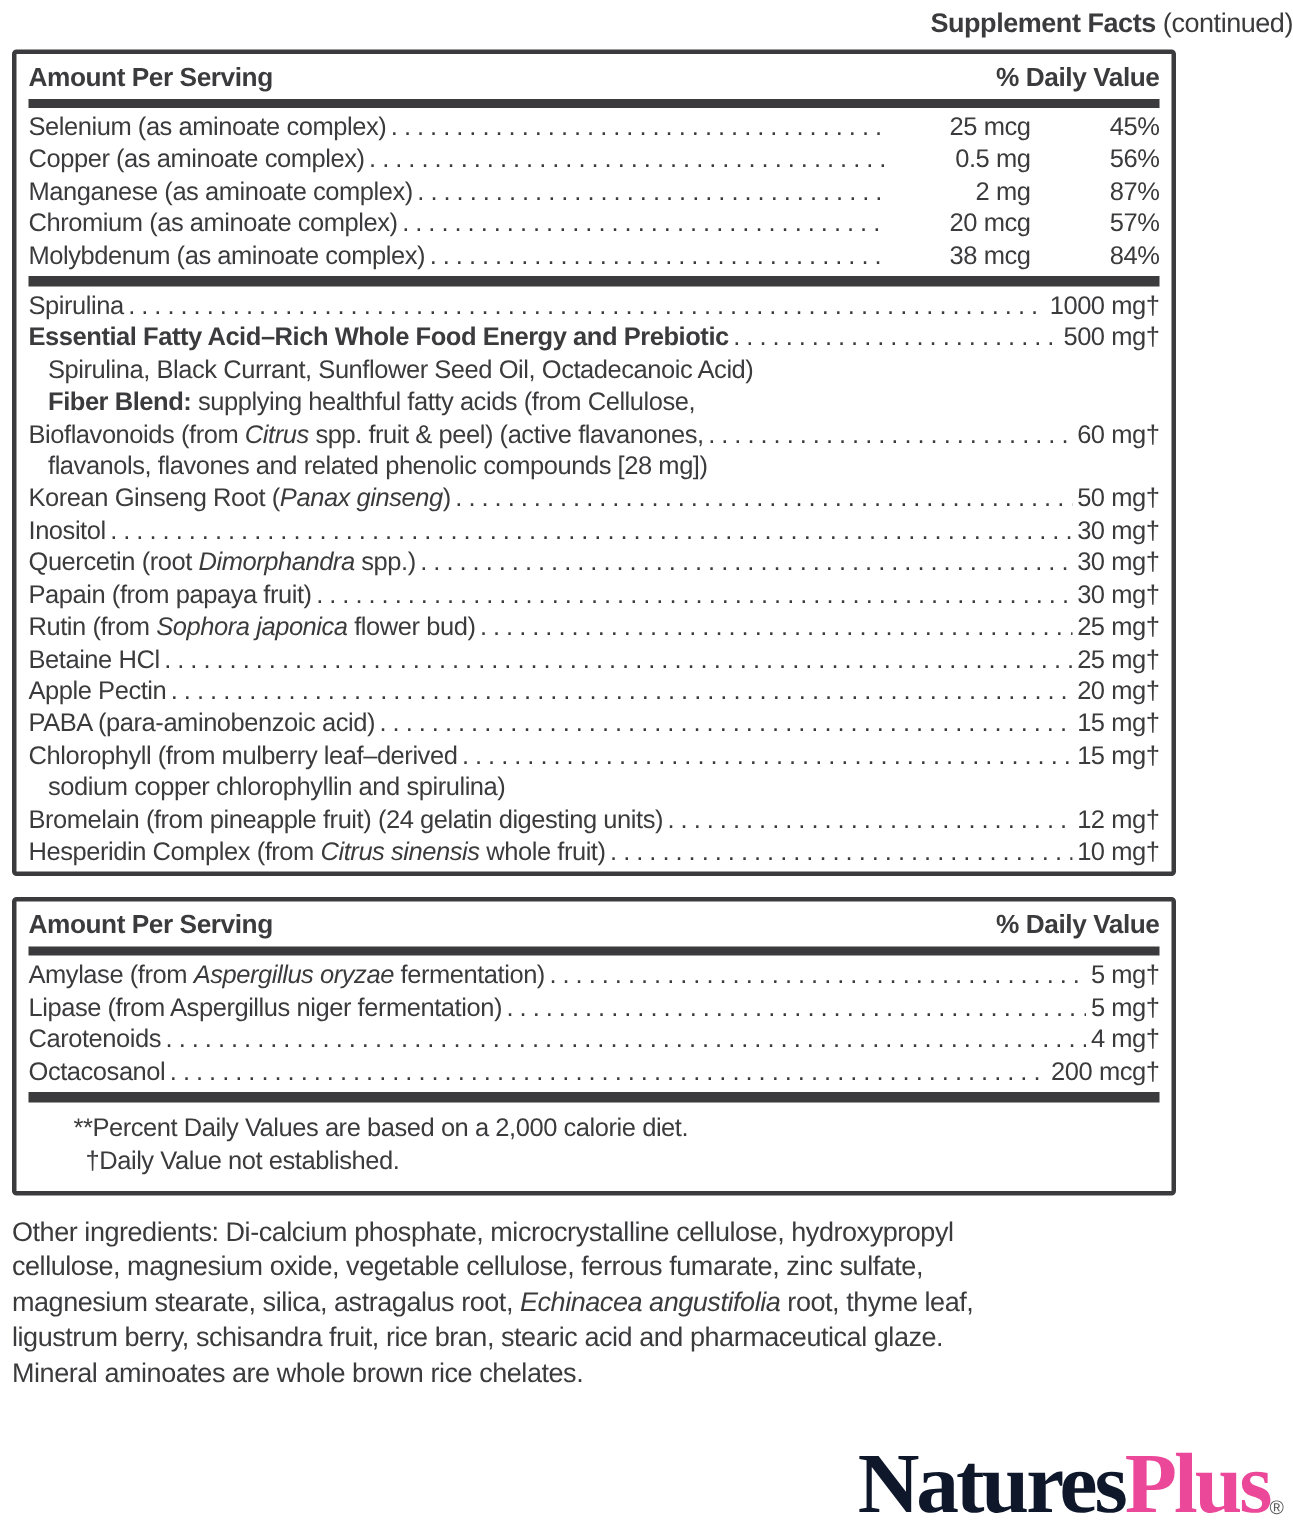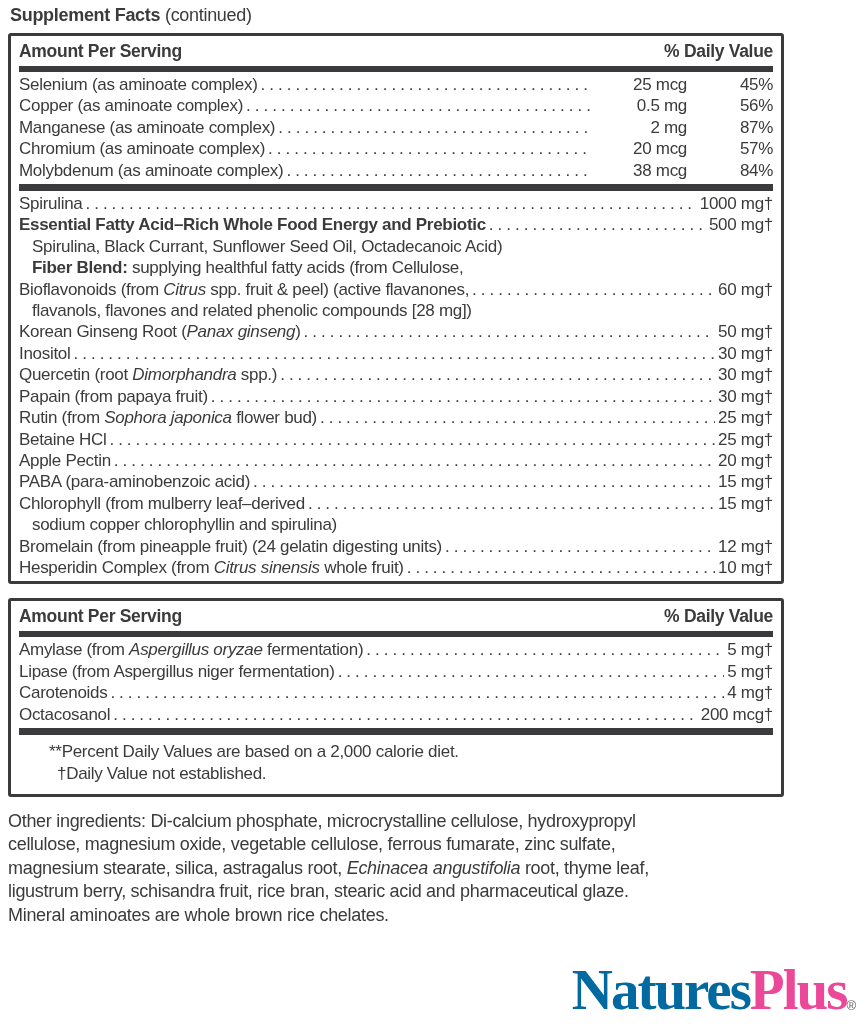--- a/index.html
+++ b/index.html
@@ -7,21 +7,21 @@
     position: relative;
     width: 862px;
     height: 1024px;
     box-sizing: border-box;
     padding: 4px 0 0 8px;
     font-family: "Liberation Sans", sans-serif;
     color: #3b3b3d;
     letter-spacing: -0.3px;
     overflow: hidden;
   }
-  .title { font-size: 18px; margin: 1px 0 7px 2px; }
+  .title { font-size: 18px; margin: 1px 0 7px 2px; text-align: right; }
   .title .bold { font-weight: bold; }
 
   .panel {
     width: 776px;
     box-sizing: border-box;
     border: 3px solid #3b3b3d;
     border-radius: 3px;
     padding: 2px 8px 3px 8px;
     background: #fff;
   }
@@ -73,21 +73,21 @@
     position: absolute;
     right: 6px;
     bottom: 6px;
     font-family: "Liberation Serif", serif;
     font-weight: bold;
     font-size: 57px;
     letter-spacing: -2px;
     line-height: 1;
     white-space: nowrap;
   }
-  .logo .gray  { color: #0369a1; }
+  .logo .gray  { color: #0f172a; }
   .logo .green { color: #ec4899; }
   .logo .reg {
     font-family: "Liberation Sans", sans-serif;
     font-weight: normal;
     font-size: 13px;
     color: #58595b;
     letter-spacing: 0;
     position: relative;
     bottom: -1px;
   }

